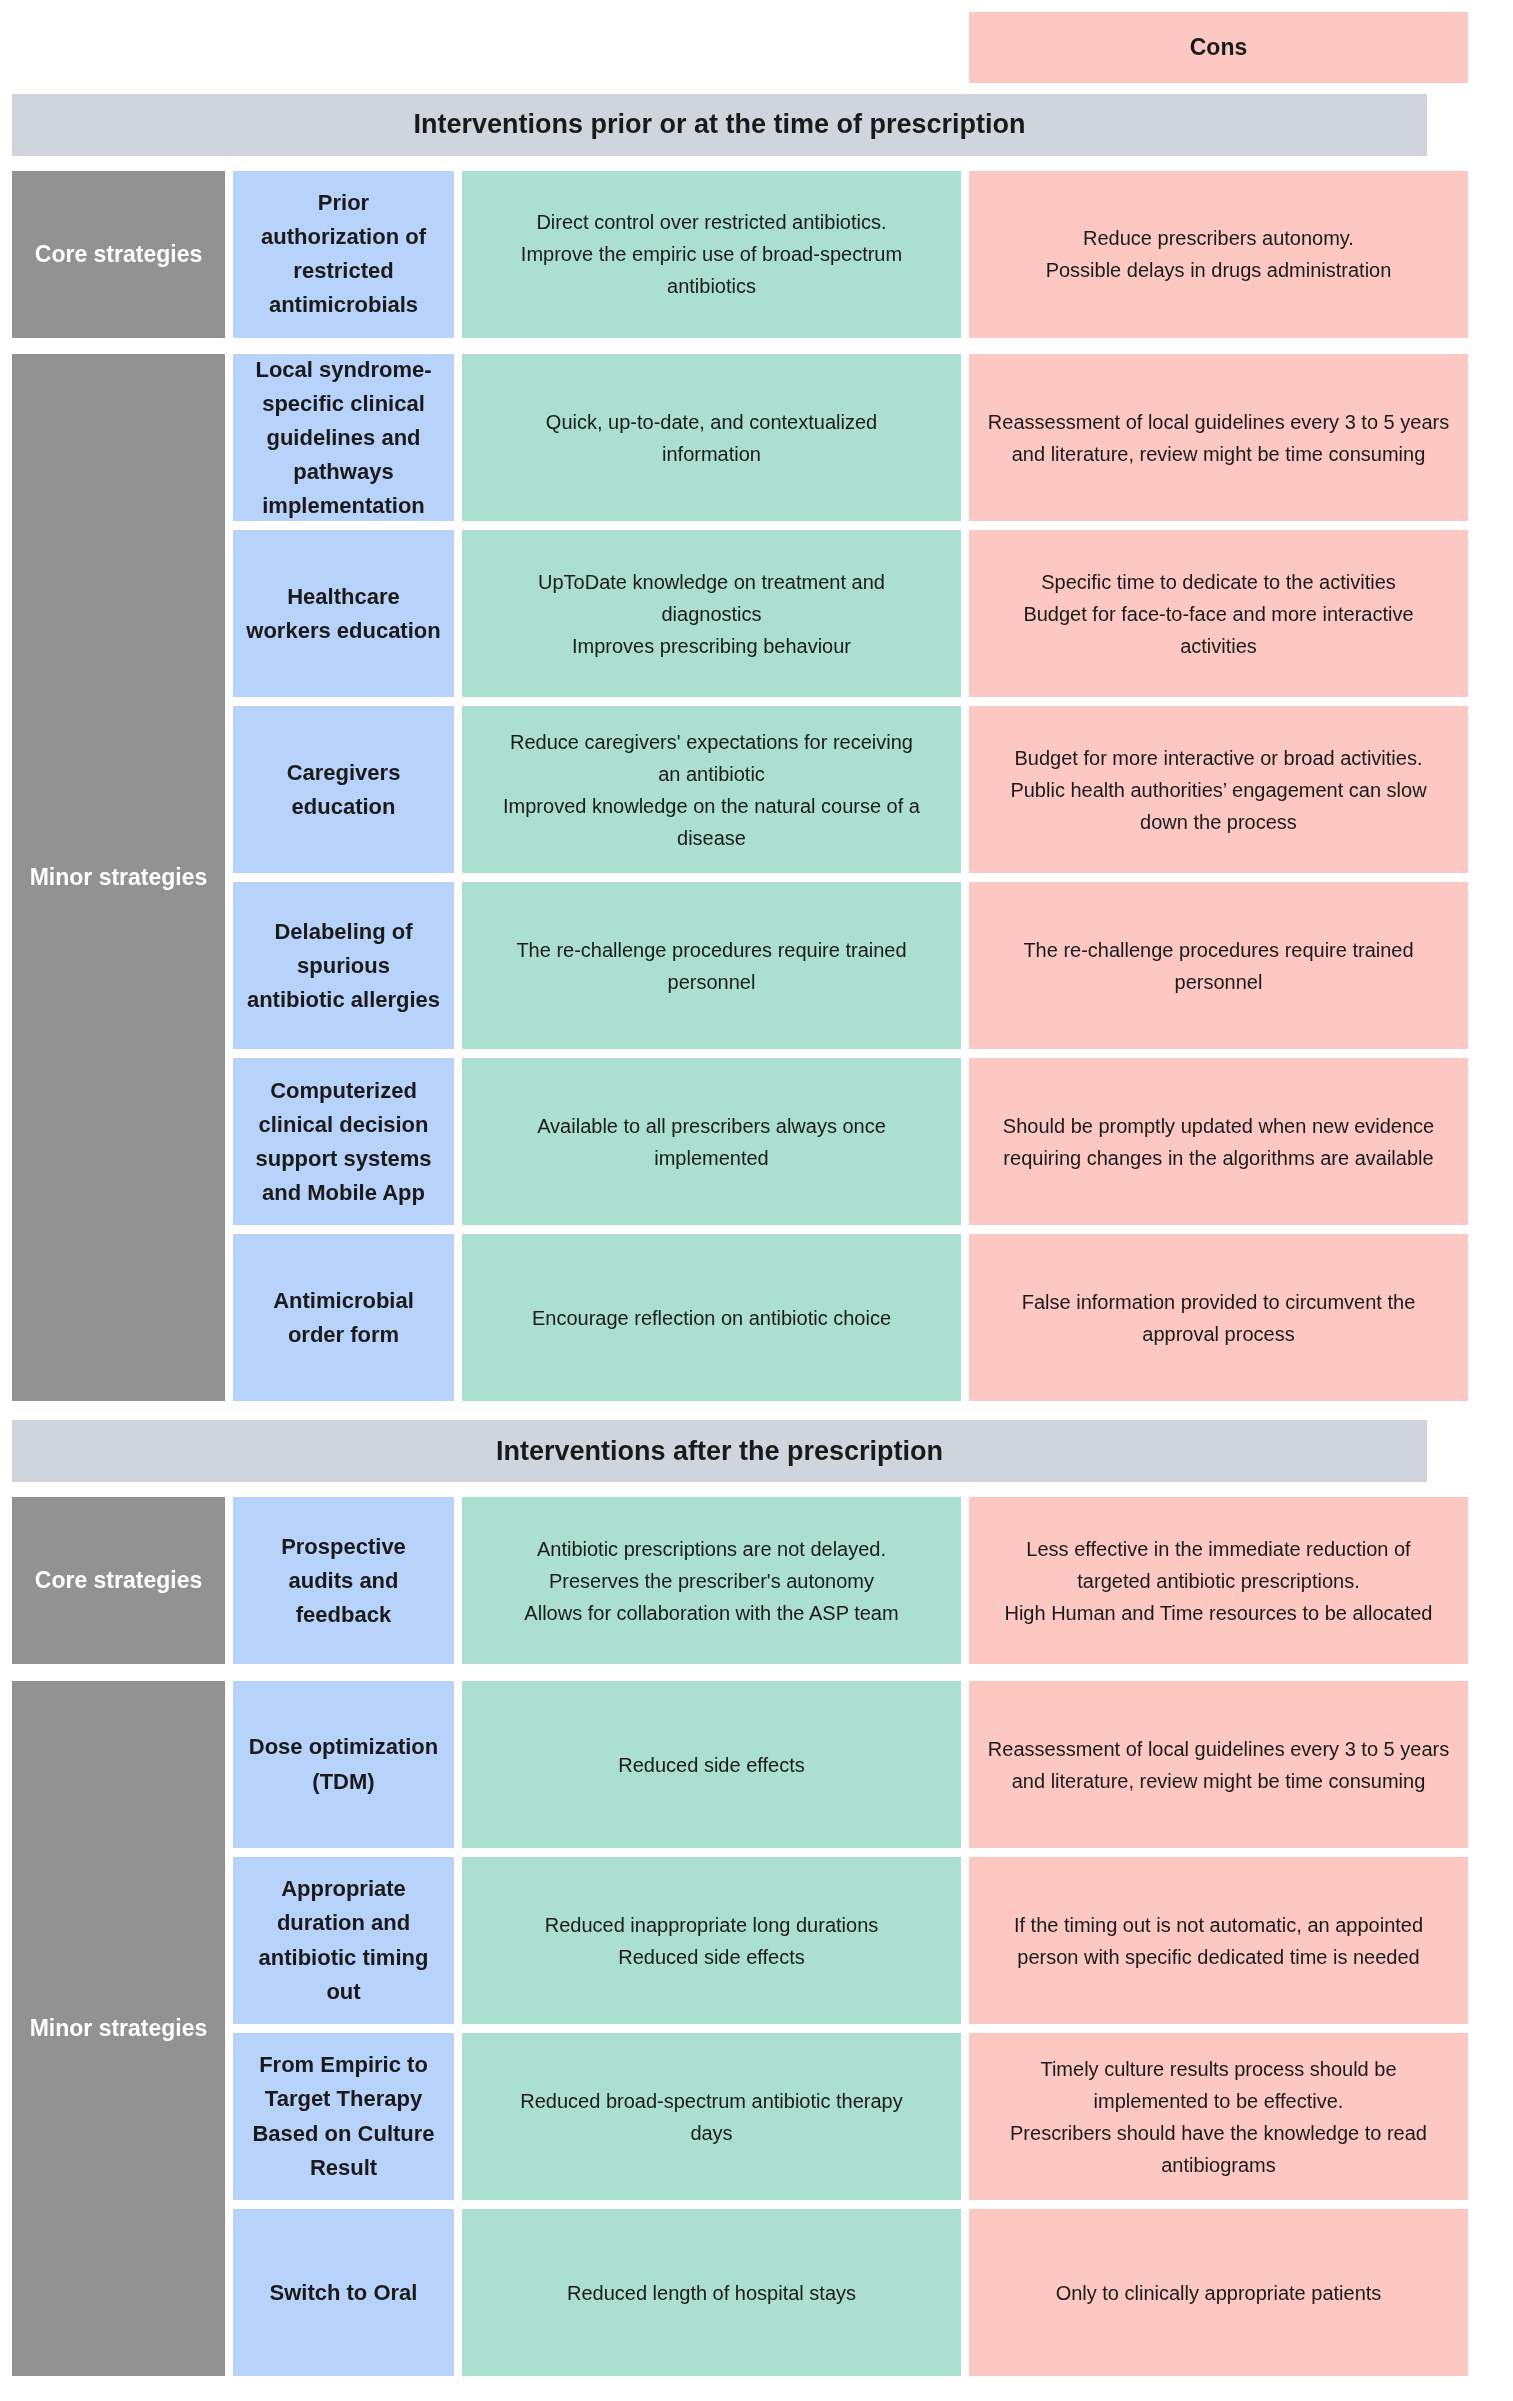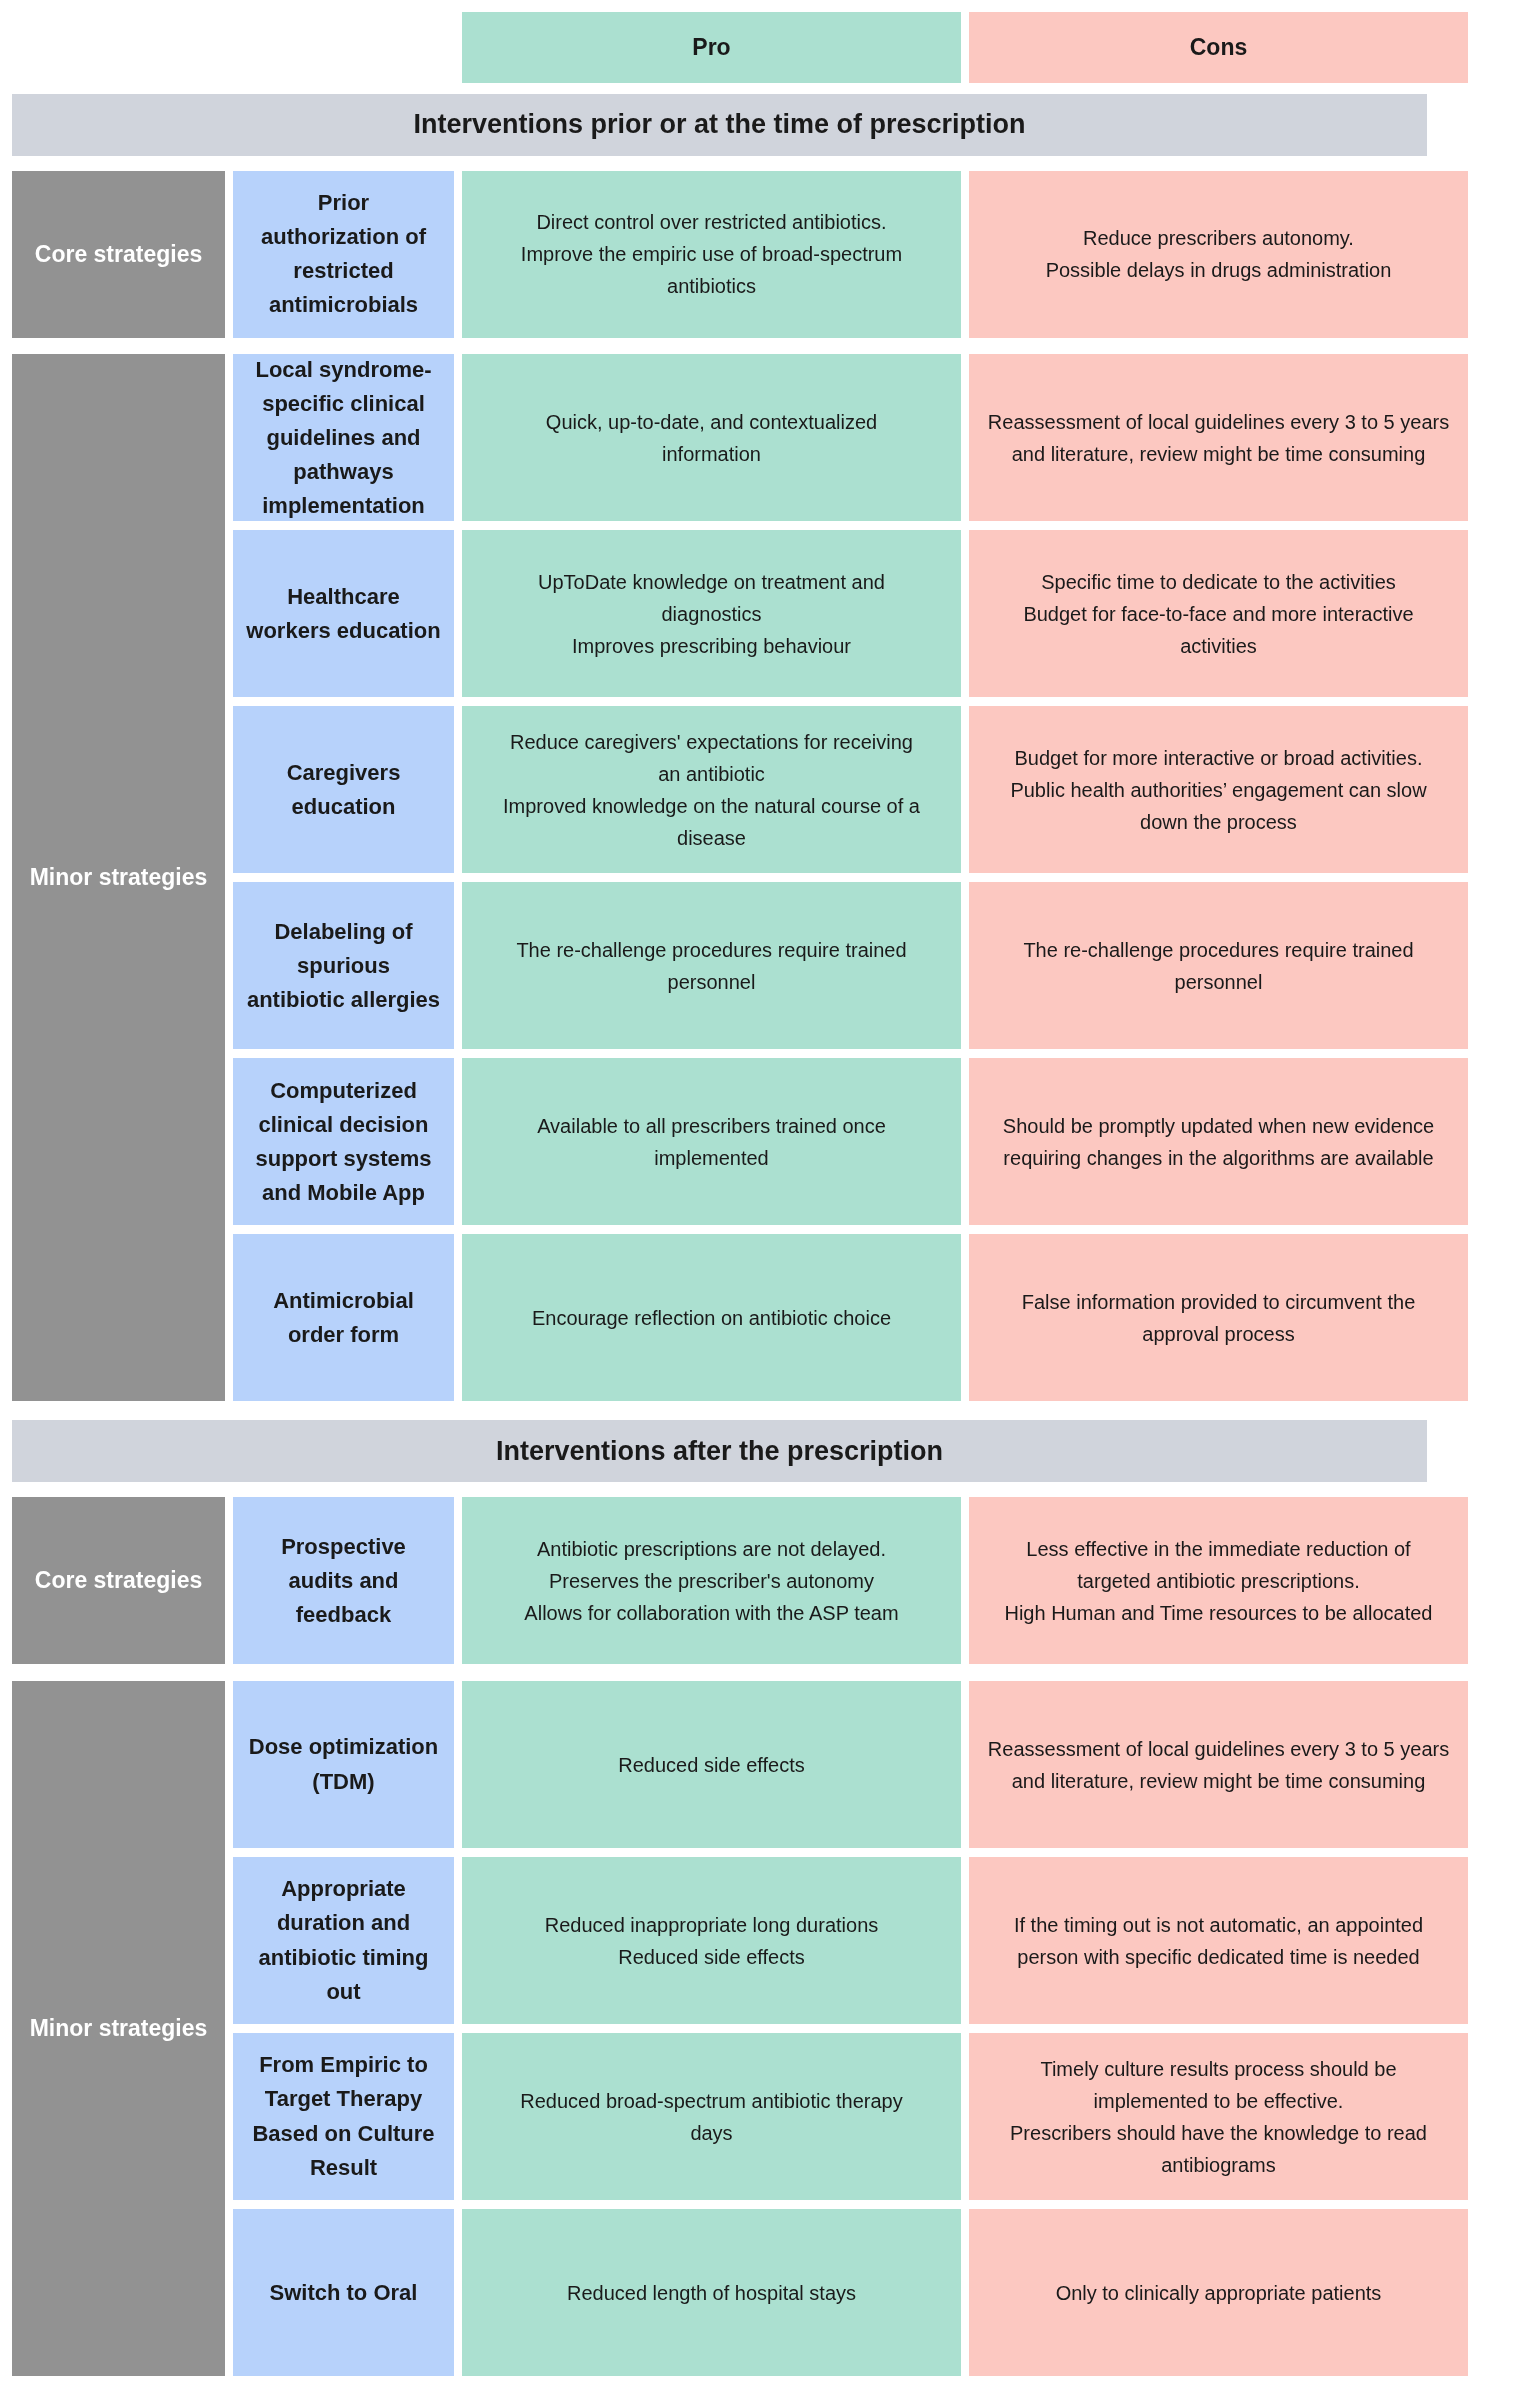--- a/index.html
+++ b/index.html
@@ -89,21 +89,20 @@
   .minor-group{grid-column:1;}
   .span-6{grid-row:1 / span 6;}
   .span-4{grid-row:1 / span 4;}
 </style>
 </head>
 <body>
 
 <div class="page">
 
   <div class="grid header-grid">
-    <div class="cell col-header pro">Pro</div>
     <div class="cell col-header cons">Cons</div>
   </div>
 
   <div class="section-band">Interventions prior or at the time of prescription</div>
 
   <div class="grid core-grid">
     <div class="cell group-cell">Core strategies</div>
     <div class="cell strategy-cell">Prior authorization of restricted antimicrobials</div>
     <div class="cell pro-cell">Direct control over restricted antibiotics.
 Improve the empiric use of broad-spectrum antibiotics</div>
@@ -128,21 +127,21 @@
     <div class="cell pro-cell">Reduce caregivers' expectations for receiving an antibiotic
 Improved knowledge on the natural course of a disease</div>
     <div class="cell cons-cell">Budget for more interactive or broad activities.
 Public health authorities’ engagement can slow down the process</div>
 
     <div class="cell strategy-cell">Delabeling of spurious antibiotic allergies</div>
     <div class="cell pro-cell">The re-challenge procedures require trained personnel</div>
     <div class="cell cons-cell">The re-challenge procedures require trained personnel</div>
 
     <div class="cell strategy-cell">Computerized clinical decision support systems and Mobile App</div>
-    <div class="cell pro-cell">Available to all prescribers trained once implemented</div>
+    <div class="cell pro-cell">Available to all prescribers always once implemented</div>
     <div class="cell cons-cell">Should be promptly updated when new evidence requiring changes in the algorithms are available</div>
 
     <div class="cell strategy-cell">Antimicrobial order form</div>
     <div class="cell pro-cell">Encourage reflection on antibiotic choice</div>
     <div class="cell cons-cell">False information provided to circumvent the approval process</div>
   </div>
 
   <div class="section-band band-2">Interventions after the prescription</div>
 
   <div class="grid core-grid">

